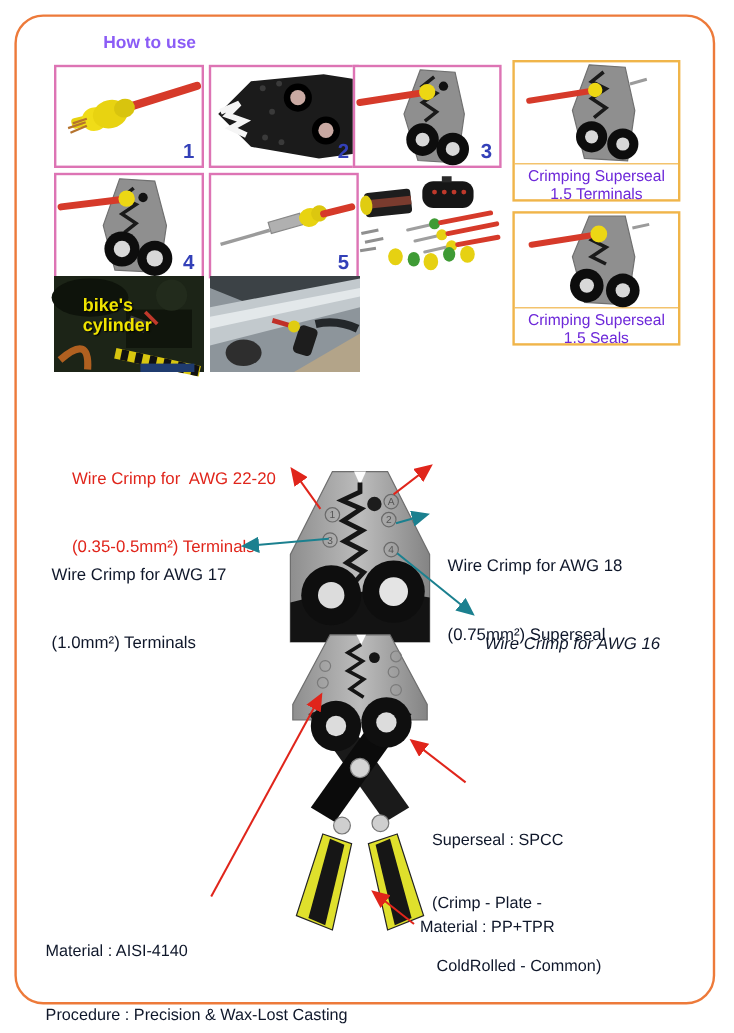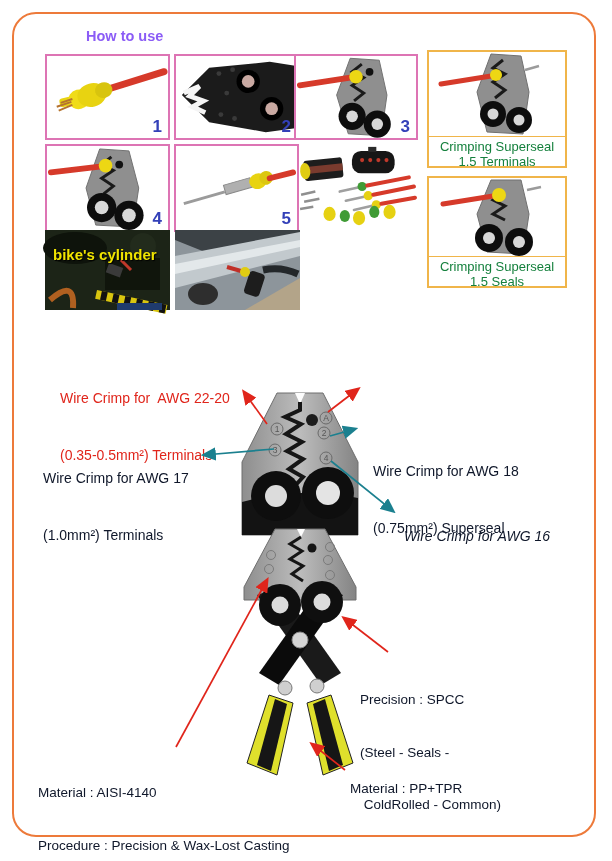--- a/index.html
+++ b/index.html
@@ -7,23 +7,23 @@
         font-family:"Liberation Sans", sans-serif;overflow:hidden;}
   .abs{position:absolute;}
   .page-frame{left:12px;top:12px;width:580px;height:821px;border:2px solid #ED7A3A;border-radius:24px;}
   .title{left:48px;top:28px;color:#8b5cf6;font-size:14.5px;font-weight:bold;margin-left:38px;}
   .tile{border:2px solid #DD74B4;background:#fff;}
   .tile svg{display:block;width:100%;height:100%;}
   .stepnum{position:absolute;right:6px;bottom:1px;color:#3340B8;font-weight:bold;font-size:17px;}
   .sidebox{border:2px solid #F0B54A;background:#fff;}
   .sidebox .img{border-bottom:1.5px solid #F0B54A;}
   .sidebox .img svg{display:block;width:100%;height:100%;}
-  .caption{text-align:center;color:#15803d;font-size:13px;line-height:15px;padding-top:2px;}
+  .caption{text-align:center;color:#6d28d9;font-size:13px;line-height:15px;padding-top:2px;}
   .photo svg{display:block;width:100%;height:100%;}
-  .photo-text{color:#F0E400;font-weight:bold;font-size:15px;text-shadow:1px 1px 1px #000;}
+  .photo-text{color:#F0E400;font-weight:bold;font-size:15px;text-shadow:1px 1px 1px #000;margin-left:16px;}
   .lbl{font-size:14px;line-height:19px;white-space:pre-wrap;}
   .red{color:#E0251B;}
   .teal{color:#0f172a;}
   .mat{font-size:13.5px;line-height:17.5px;white-space:pre-wrap;}
   svg{overflow:visible;}
   #arrows{pointer-events:none;z-index:30;left:0;top:0;}
 </style>
 </head>
 <body>
 
@@ -316,33 +316,33 @@
       <polygon points="34,170 58,178 42,250 12,238" fill="#DFE02C" stroke="#222" stroke-width="1"></polygon>
       <polygon points="40,174 52,179 36,246 22,240" fill="#161616"></polygon>
       <polygon points="96,170 72,178 88,250 118,238" fill="#DFE02C" stroke="#222" stroke-width="1"></polygon>
       <polygon points="90,174 78,179 94,246 108,240" fill="#161616"></polygon>
       <circle cx="50" cy="163" r="7" fill="#CFCFCF" stroke="#777"></circle>
       <circle cx="82" cy="161" r="7" fill="#CFCFCF" stroke="#777"></circle>
     </svg>
   </div>
 
   <div class="abs mat teal" style="left:360px;top:656px;">
-    <div>Precision : SPCC</div>
-    <div>(Steel - Seals -</div>
+    <div>Superseal : SPCC</div>
+    <div>(Crimp - Plate -</div>
     <div> ColdRolled - Common)</div>
   </div>
 
   <div class="abs mat teal" style="left:38px;top:749px;">
     <div>Material : AISI-4140</div>
     <div>Procedure : Precision &amp; Wax-Lost Casting</div>
     
     
   </div>
 
-  <div class="abs mat teal" style="left:350px;top:764px;margin-top:16px;">Material : PP+TPR</div>
+  <div class="abs mat teal" style="left:350px;top:764px;">Material : PP+TPR</div>
 
   <svg id="arrows" class="abs" width="612" height="861">
     <defs>
       <marker id="ahRed" markerWidth="9" markerHeight="8" refX="7" refY="4" orient="auto">
         <path d="M0,0 L9,4 L0,8 Z" fill="#E0251B"></path>
       </marker>
       <marker id="ahTeal" markerWidth="9" markerHeight="8" refX="7" refY="4" orient="auto">
         <path d="M0,0 L9,4 L0,8 Z" fill="#1B808F"></path>
       </marker>
     </defs>

